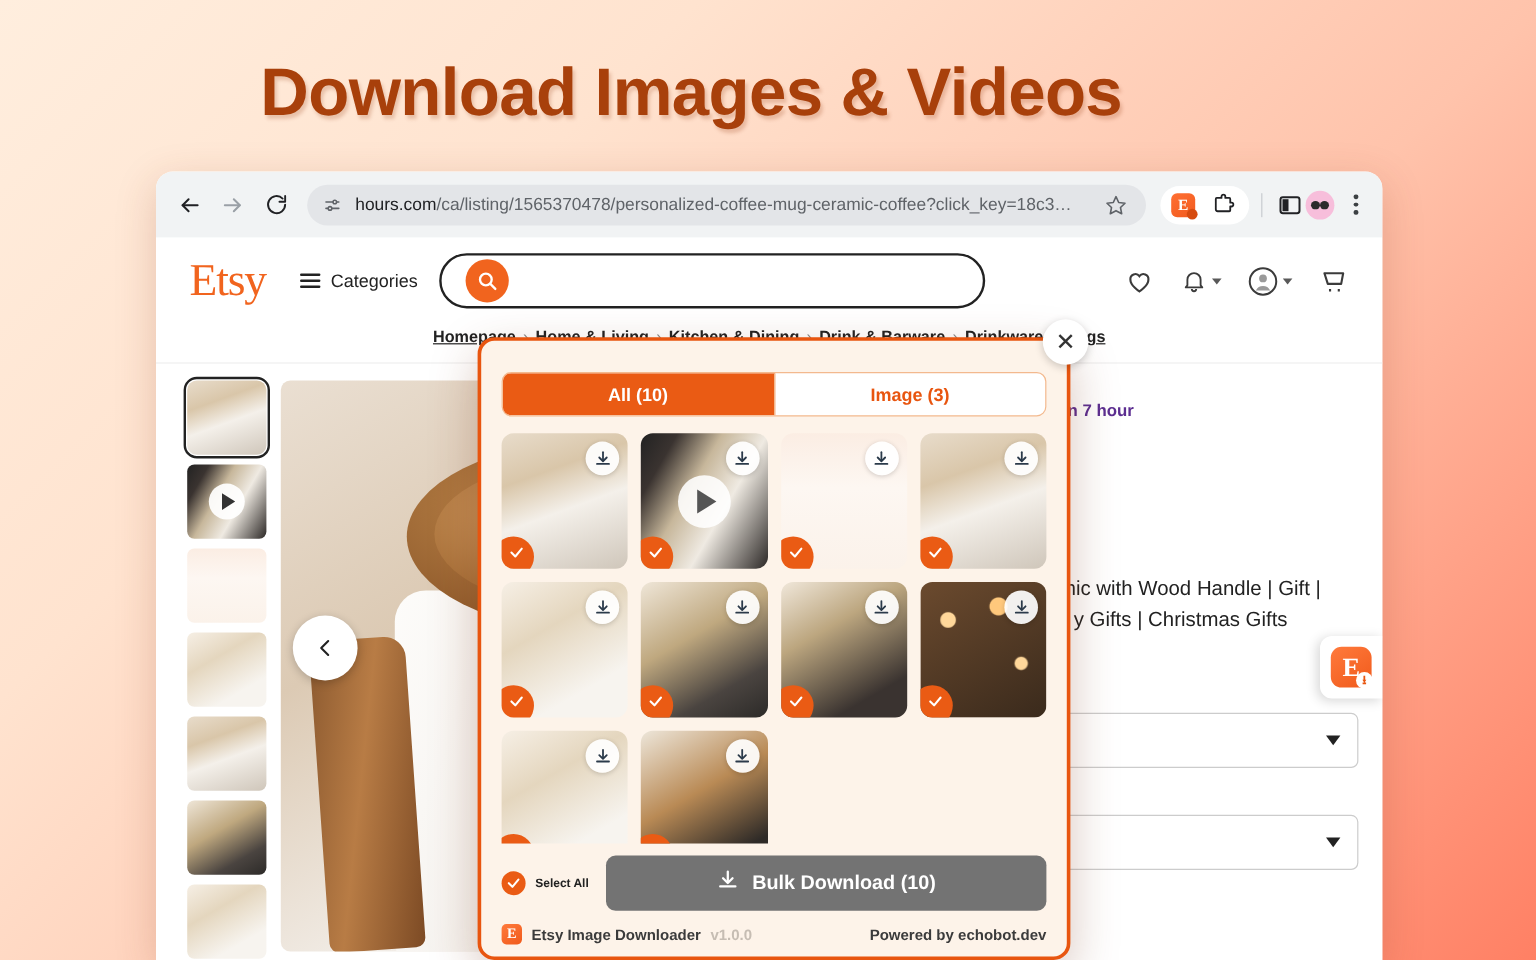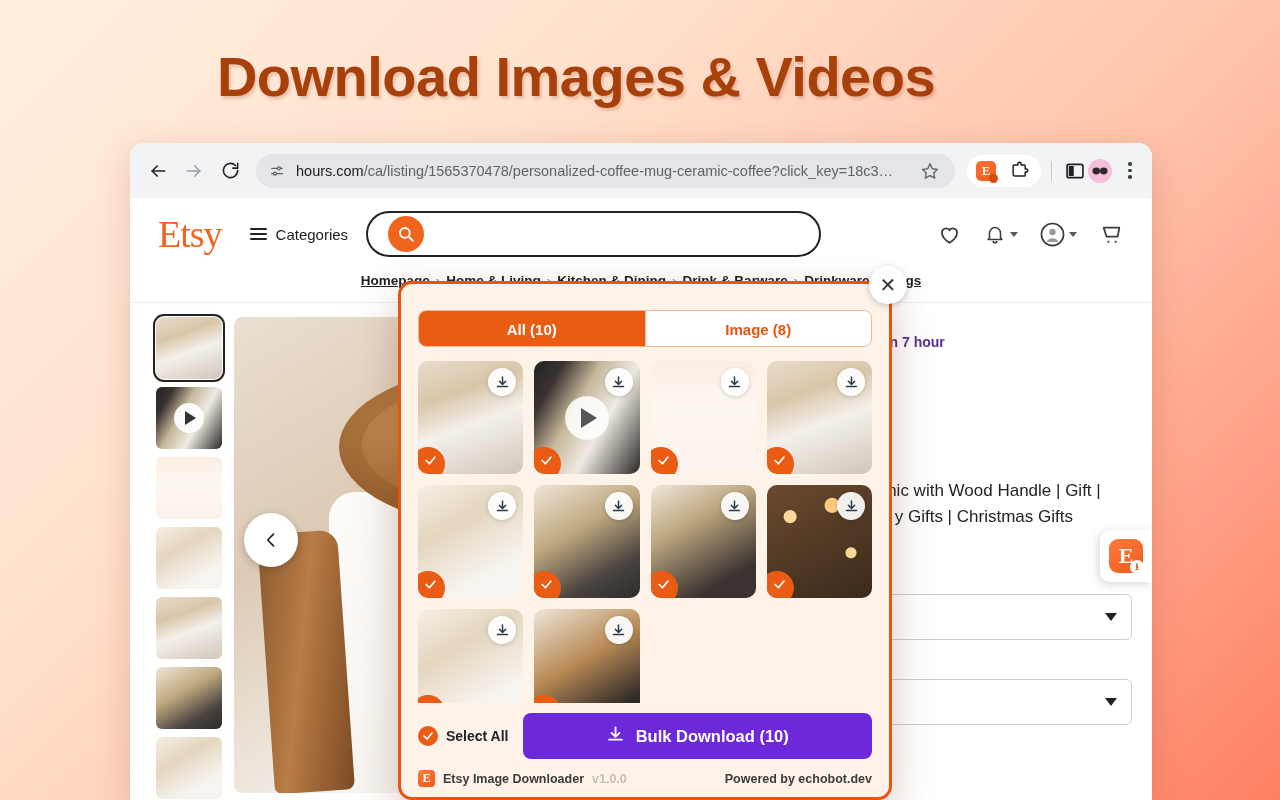--- a/index.html
+++ b/index.html
@@ -263,24 +263,24 @@
     position:absolute; inset:0; display:flex;align-items:center;justify-content:center;
   }
   .cell .vplay .pc {
     width:44px;height:44px;border-radius:50%;background:rgba(255,255,255,0.88);
     display:flex;align-items:center;justify-content:center;
   }
   .cell .vplay .pt { width:0;height:0;border-left:16px solid #555;border-top:10px solid transparent;border-bottom:10px solid transparent;margin-left:5px;}
 
   .popup-footer { padding: 0 17px 0 17px; }
   .footer-row { display:flex; align-items:center; gap:14px; padding: 10px 0 0 0;}
-  .select-all { display:flex; align-items:center; gap:8px; font-size:14px; font-weight:bold; color:#222; flex:0 0 auto;}
+  .select-all { display:flex; align-items:center; gap:8px; font-size:10px; font-weight:bold; color:#222; flex:0 0 auto;}
   .sa-check { width:20px;height:20px;border-radius:50%;background:#EA5B14; display:flex;align-items:center;justify-content:center;}
   .bulk-btn {
-    flex:1 1 auto; height:46px; background:#6d28d9; border-radius:8px;
+    flex:1 1 auto; height:46px; background:#737373; border-radius:8px;
     display:flex; align-items:center; justify-content:center; gap:11px;
     color:#fff; font-size:16.5px; font-weight:bold;
   }
   .brand-row {
     display:flex; align-items:center; gap:8px; padding: 11px 0 10px 0; font-size:12.5px;
   }
   .brand-icon {
     width:17px;height:17px;border-radius:4px;background:linear-gradient(145deg,#FF7A3C,#F05A1B);
     color:#fff;font-family:"Liberation Serif",serif;font-size:12px;font-weight:bold;
     display:flex;align-items:center;justify-content:center;
@@ -495,21 +495,21 @@
     </div>
   </div>
 </div>
 
 <div class="popup">
 
   <div class="popup-close">✕</div>
 
   <div class="tabs">
     <div class="tab active">All (10)</div>
-    <div class="tab">Image (8)</div>
+    <div class="tab">Image (3)</div>
   </div>
 
   <div class="grid">
 
     <div class="cell ph-mugs-a">
       <span class="dl-btn">
           <svg width="15" height="15" viewBox="0 0 24 24" fill="none" stroke="#2B3A4A" stroke-width="2.4" stroke-linecap="round" stroke-linejoin="round">
             <path d="M12 3v10"></path>
             <polyline points="7 10 12 15 17 10"></polyline>
             <path d="M4 18.5h16"></path>

